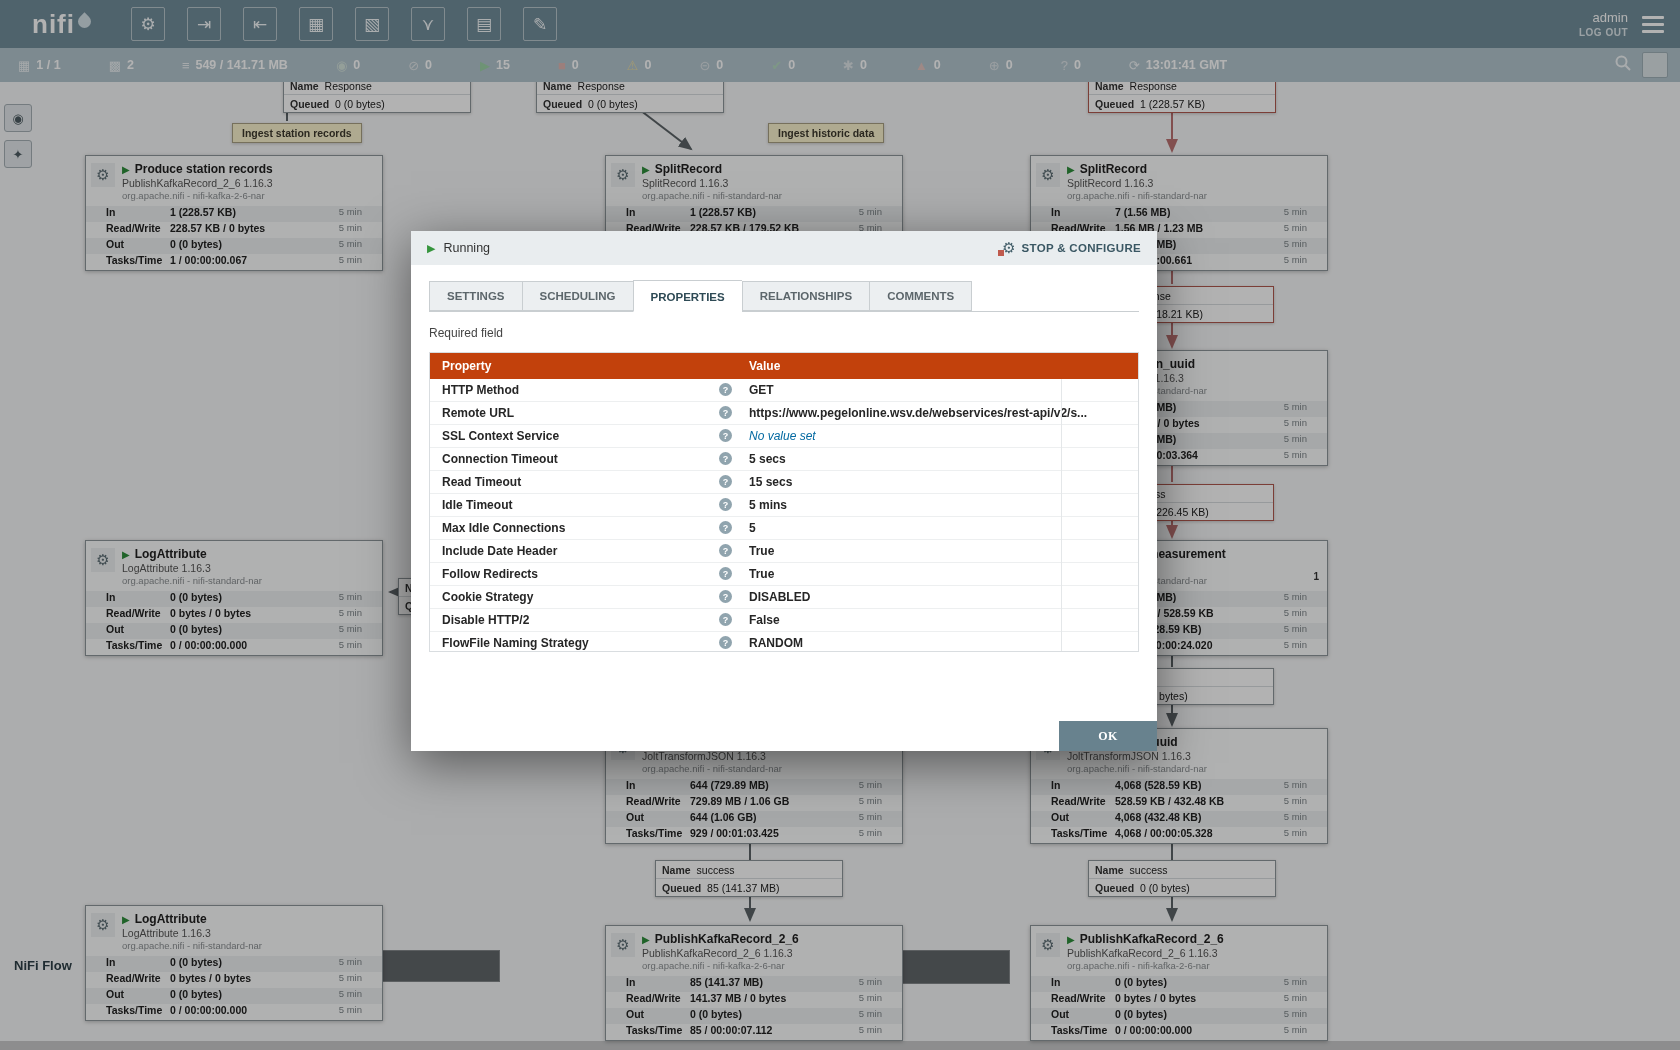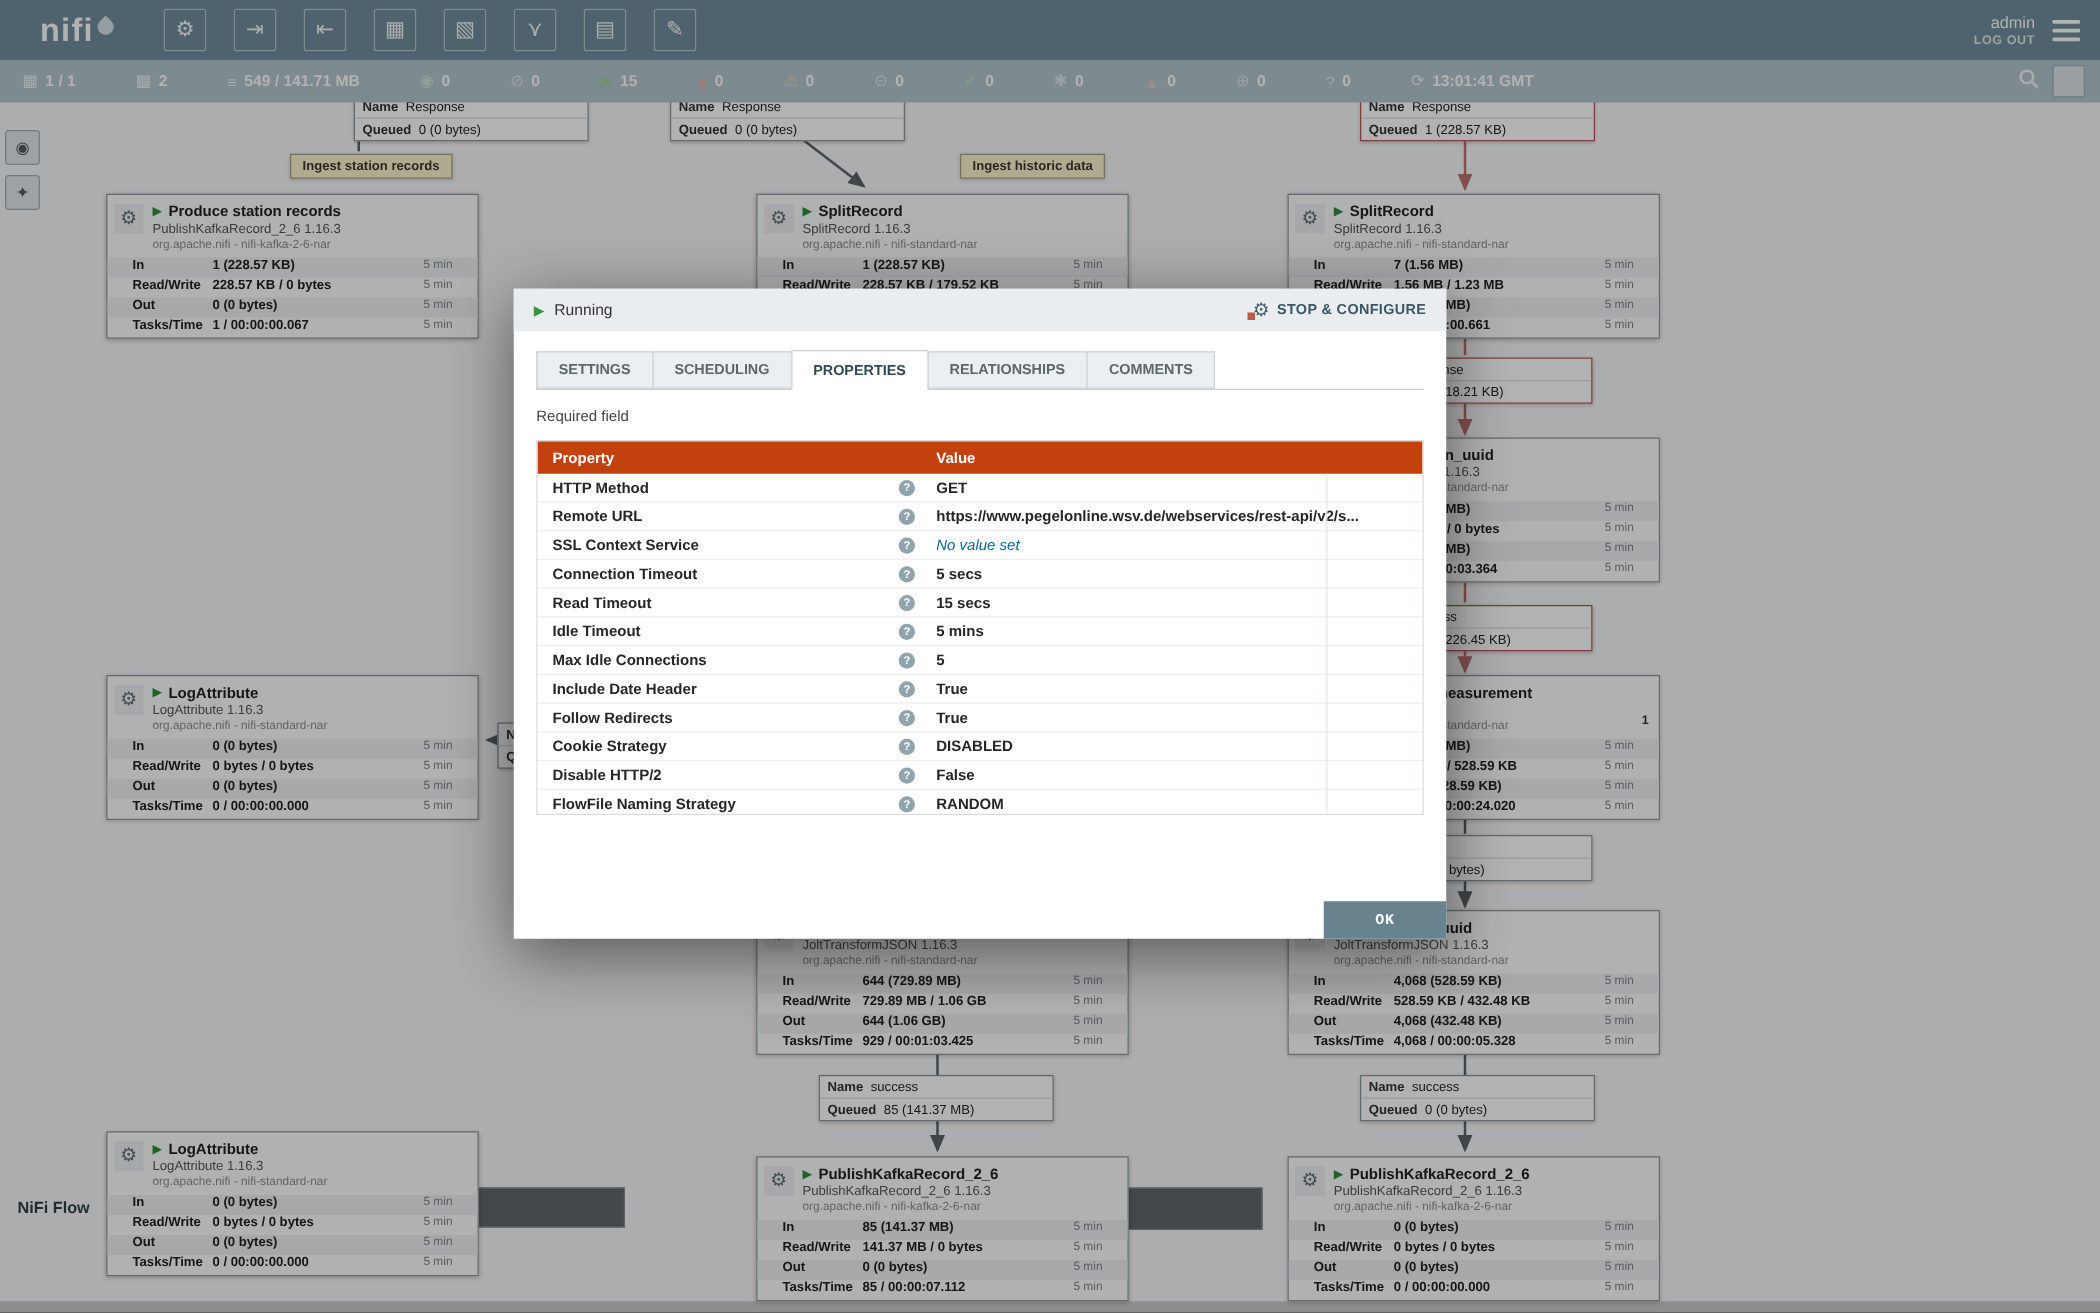--- a/index.html
+++ b/index.html
@@ -92,29 +92,29 @@
   .tab{padding:8px 17px;font-size:11.5px;font-weight:bold;color:#5c666b;background:#eceff1;
        border:1px solid #c9ced1;border-right:none;cursor:pointer}
   .tab:last-child{border-right:1px solid #c9ced1}
   .tab.active{background:#fff;color:#2e4a55;border-bottom:1px solid #fff;margin-bottom:-1px;padding-top:10px}
   .req{margin-top:14px;font-size:12px;color:#444}
   .pt-wrap{margin-top:12px;height:298px;overflow:hidden;position:relative;border:1px solid #d9dde0}
   .pt-header{display:flex;height:26px;background:#c2410c;color:#fff;align-items:center;font-size:12px;font-weight:bold}
   .pt-h-prop{width:311px;padding-left:12px;box-sizing:border-box}
   .pt-h-val{flex:1;padding-left:8px}
   .pt-row{display:flex;height:22px;align-items:center;border-bottom:1px solid #edeff0;font-size:12px}
-  .pt-prop{width:311px;box-sizing:border-box;padding-left:12px;display:flex;align-items:center}
+  .pt-prop{width:311px;box-sizing:border-box;padding-left:12px;display:flex;align-items:flex-start}
   .pt-prop-name{font-weight:bold;color:#262626;white-space:nowrap}
   .help{margin-left:auto;margin-right:9px;width:13px;height:13px;border-radius:50%;background:#90a4ae;
         color:#fff;font-size:9px;font-weight:bold;display:flex;align-items:center;justify-content:center;flex:none}
   .pt-val{flex:1;padding-left:8px;font-weight:bold;color:#262626;white-space:nowrap;overflow:hidden}
   .pt-val.unset{font-weight:normal;font-style:italic;color:#0369a1}
   .v-div{position:absolute;left:631px;top:26px;bottom:0;width:1px;background:#e4e7e9}
   .ok-btn{position:absolute;right:0;bottom:0;width:98px;height:30px;background:#68828e;color:#fff;border:none;
-          font-size:12px;font-weight:bold;font-family:Liberation Mono, monospace;letter-spacing:.5px;cursor:pointer}
+          font-size:12px;font-weight:bold;font-family:Liberation Serif, serif;letter-spacing:.5px;cursor:pointer}
 </style>
 </head>
 <body>
 
 <div class="stage">
 
   <div class="canvas" id="canvas">
     <svg id="wires" width="1680" height="1050">
       <defs>
         <marker id="ah-gray" markerWidth="8" markerHeight="8" refX="6" refY="3" orient="auto">

